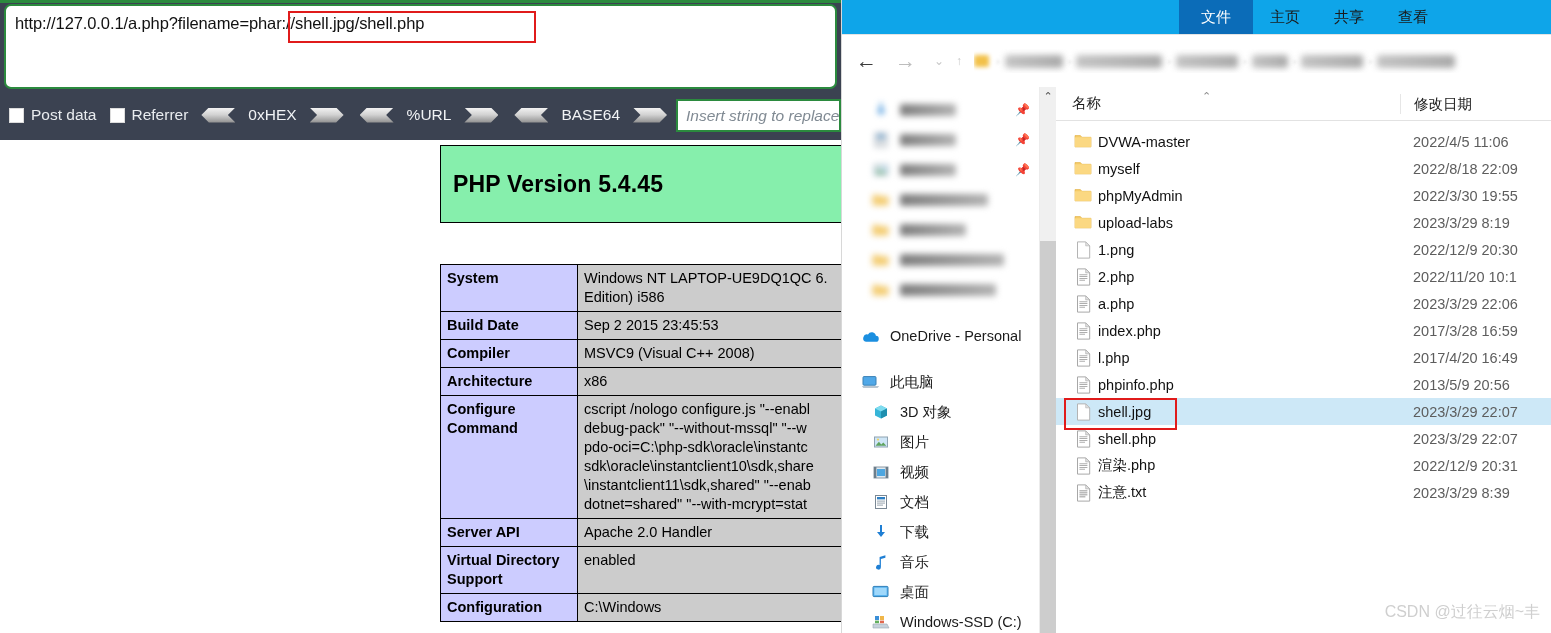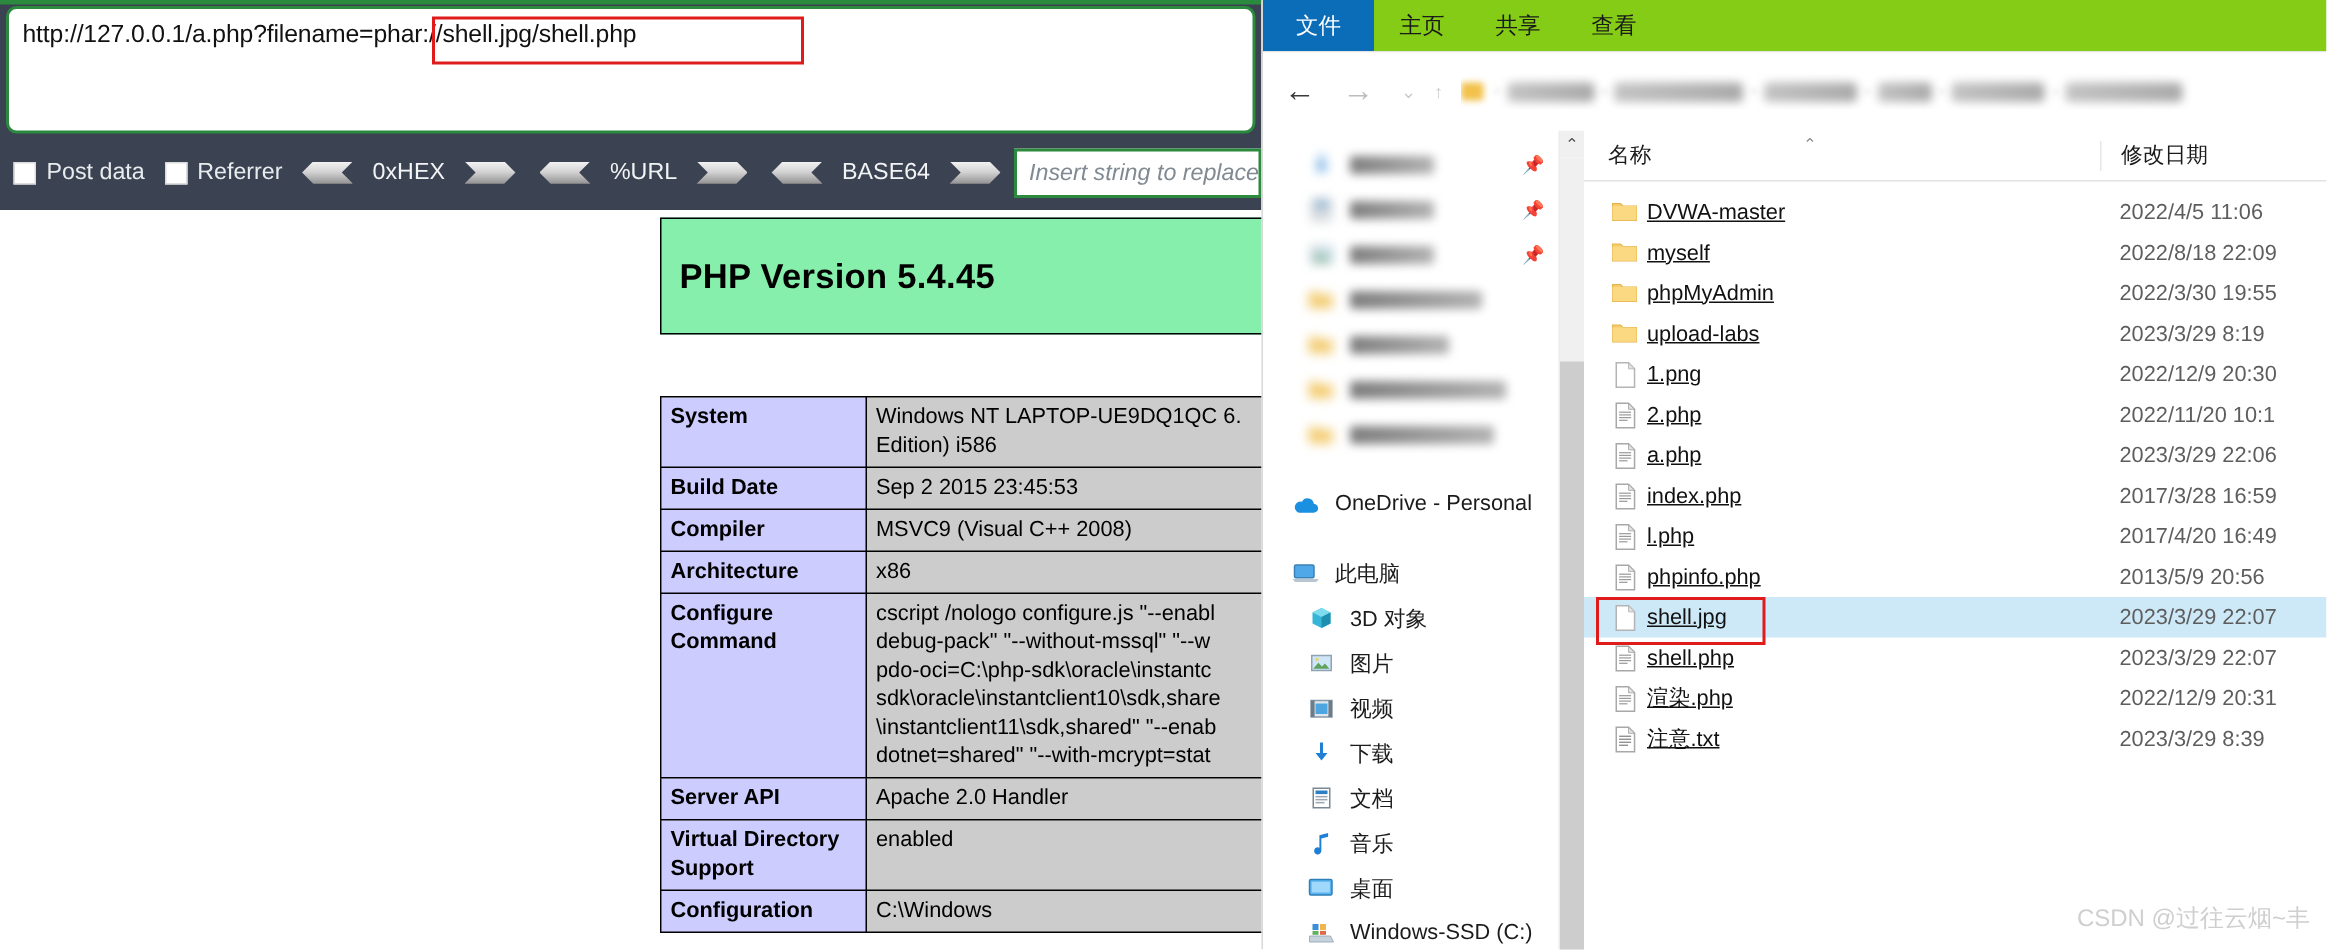--- a/index.html
+++ b/index.html
@@ -75,21 +75,21 @@
     font-size:14.5px; line-height:19px;
   }
   .php-table td.k { width:137px; background:#ccccff; font-weight:bold; color:#000; }
   .php-table td.v { background:#cccccc; color:#000; white-space:pre-wrap; word-break:break-all; }
 
   
   #explorer {
     position:absolute; left:841px; top:0; width:710px; height:633px;
     background:#ffffff; border-left:1px solid #d8d8d8;
   }
-  .ribbon { position:relative; height:34px; background:#84cc16; display:flex; align-items:stretch; }
+  .ribbon { position:relative; height:34px; background:#0ea5e9; display:flex; align-items:stretch;justify-content:flex-end; }
   .rb-tab {
     display:flex; align-items:center; justify-content:center;
     padding:0 17px; font-size:15px; color:#1a1a1a; cursor:default;
   }
   .rb-tab.file { background:#0b6cb8; color:#ffffff; font-size:15px; padding:0 22px; }
   .rb-tab.contextual { border-top:4px solid #eded62; border-left:1px solid #e2e2e2; border-right:1px solid #e2e2e2; padding:0 22px;margin-top:44px; }
   .ribbon-under { height:1px; background:#e4e4e4; }
 
   .addrbar { position:relative; height:52px; background:#ffffff; display:flex; align-items:center; padding-left:14px; }
   .nav-arrow { font-size:21px; color:#3c3c3c; margin-right:18px; user-select:none; }
@@ -131,21 +131,21 @@
   .fl-head {
     position:relative; height:34px; border-bottom:1px solid #e2e2e2;
     display:flex; align-items:center; background:#ffffff;
   }
   .fl-head .col-name { width:344px; padding-left:16px; font-size:14.5px; color:#1b1b1b; position:relative; }
   .fl-head .col-date { padding-left:13px; font-size:14.5px; color:#1b1b1b; border-left:1px solid #e6e6e6; height:20px; line-height:20px; flex:1; }
   .fl-rows { padding-top:7px; }
   .fl-row { height:27px; display:flex; align-items:center; }
   .fl-row.selected { background:#cde8f7; }
   .fl-ico { width:30px; display:flex; align-items:center; justify-content:center; flex:none; margin-left:12px; }
-  .fl-name { width:302px; font-size:14.5px; color:#111; white-space:nowrap;text-decoration:underline; }
+  .fl-name { width:302px; font-size:14.5px; color:#111; white-space:nowrap; }
   .fl-date { font-size:14.5px; color:#5d5d5d; padding-left:13px; white-space:nowrap; }
   .fl-red-box { position:absolute; left:8px; top:311px; width:113px; height:32px; border:2px solid #e01b1b; pointer-events:none; }
 
   .watermark {
     position:absolute; right:11px; bottom:10px;
     font-size:16px; color:#cfcfcf; white-space:nowrap; user-select:none;
   }
 </style>
 </head>
 <body>
@@ -390,36 +390,36 @@
                 <rect x="1" y="2" width="2.4" height="11" fill="#6c7d8a"></rect>
                 <rect x="12.6" y="2" width="2.4" height="11" fill="#6c7d8a"></rect>
                 <rect x="4" y="4" width="8" height="7" fill="#4da6e0"></rect>
               </svg>
             </span>
             <span class="sb-label">视频</span>
           </div>
           <div class="sb-row indent">
             <span class="sb-ico">
               <svg width="16" height="16" viewBox="0 0 16 16">
-                <path d="M7 1h2v7h3l-4 5-4-5h3z" fill="#1f7fd4"></path>
-              </svg>
-            </span>
-            <span class="sb-label">下载</span>
-          </div>
-          <div class="sb-row indent">
-            <span class="sb-ico">
-              <svg width="16" height="16" viewBox="0 0 16 16">
                 <rect x="2.5" y="1.5" width="11" height="13" fill="#fff" stroke="#7a8894"></rect>
                 <rect x="4" y="3" width="8" height="2.4" fill="#2d7fc4"></rect>
                 <rect x="4" y="6.6" width="8" height="1" fill="#9aa6b0"></rect>
                 <rect x="4" y="8.6" width="8" height="1" fill="#9aa6b0"></rect>
                 <rect x="4" y="10.6" width="6" height="1" fill="#9aa6b0"></rect>
               </svg>
             </span>
             <span class="sb-label">文档</span>
+          </div>
+          <div class="sb-row indent">
+            <span class="sb-ico">
+              <svg width="16" height="16" viewBox="0 0 16 16">
+                <path d="M7 1h2v7h3l-4 5-4-5h3z" fill="#1f7fd4"></path>
+              </svg>
+            </span>
+            <span class="sb-label">下载</span>
           </div>
           <div class="sb-row indent">
             <span class="sb-ico">
               <svg width="14" height="16" viewBox="0 0 14 16">
                 <path d="M11.4 1.3L5.6 2.9v8.2a2.4 2.4 0 1 0 1.3 2.1V5l4.5-1.2z" fill="#1f7fd4"></path>
               </svg>
             </span>
             <span class="sb-label">音乐</span>
           </div>
           <div class="sb-row indent">

